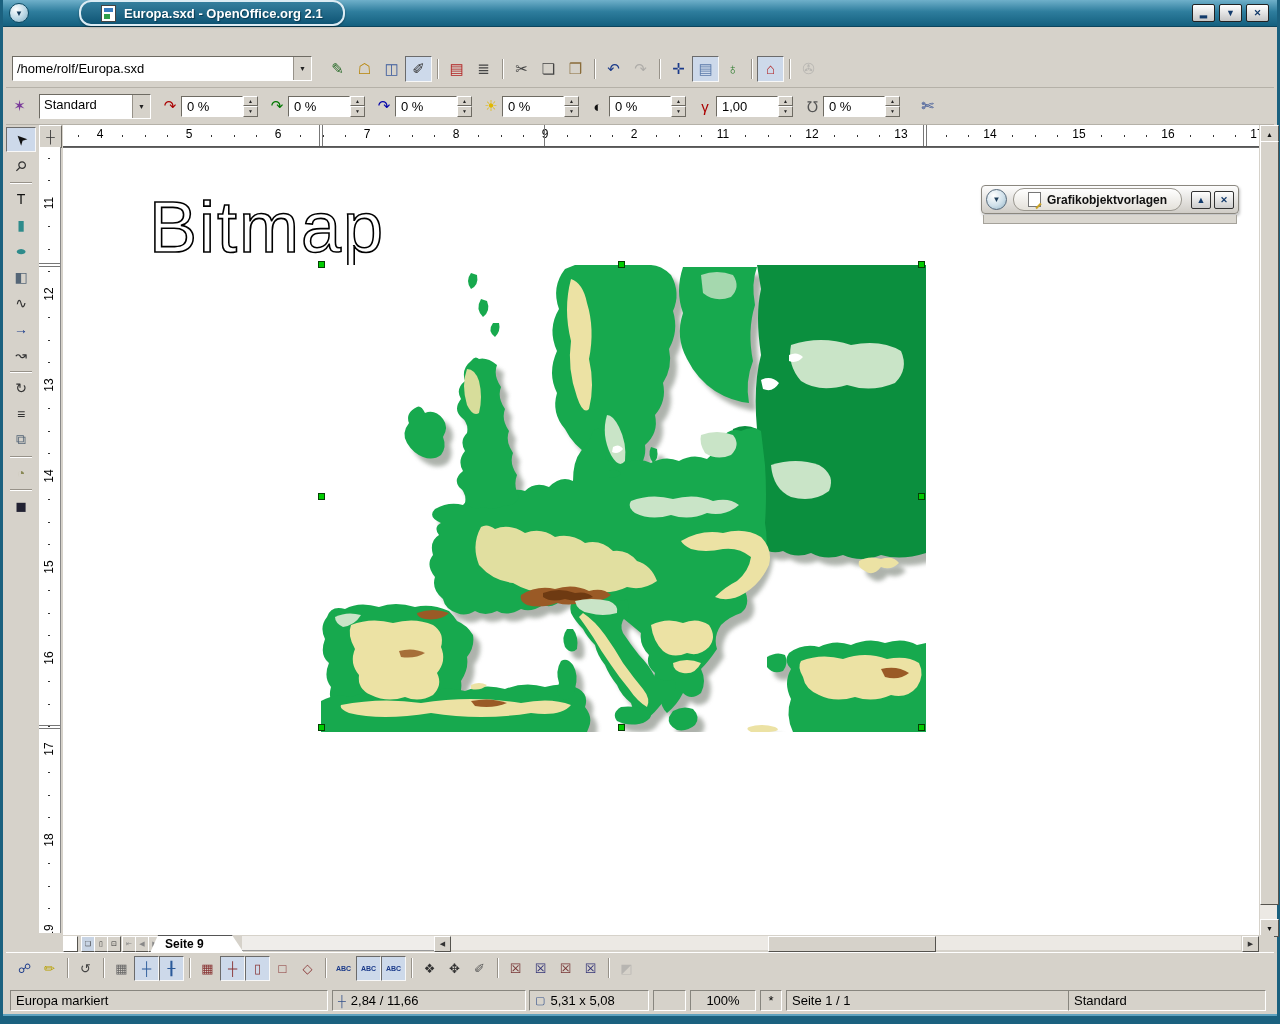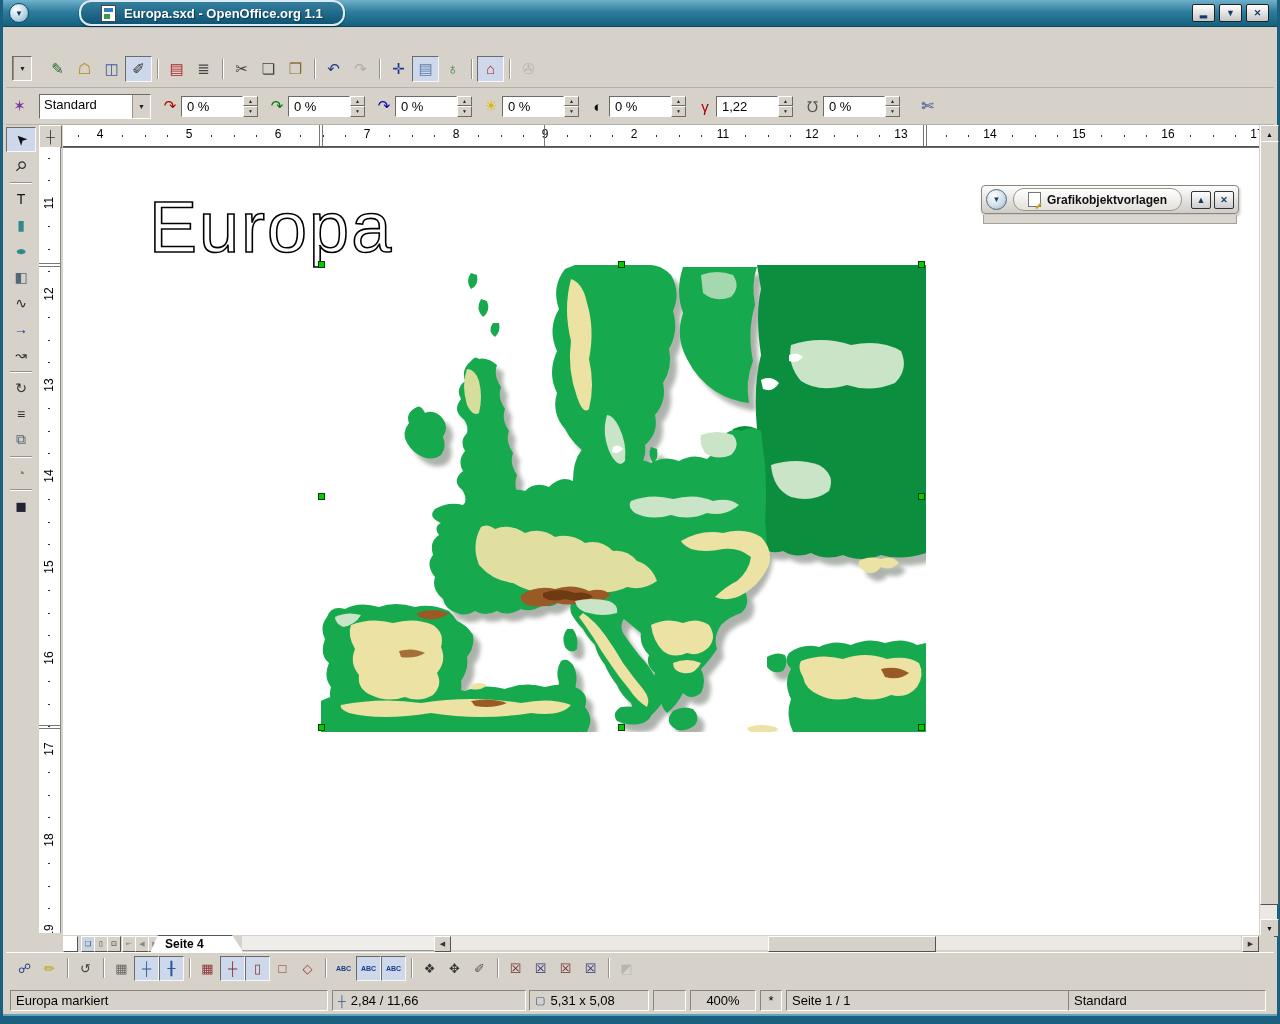--- a/index.html
+++ b/index.html
@@ -137,32 +137,33 @@
 </style>
 </head>
 <body>
 
 <div class="win">
 
   <div class="titlebar">
     <div class="tb-menu-btn">▼</div>
     <div class="tb-pill">
       <span class="app-icon"></span>
-      <span class="tb-title">Europa.sxd - OpenOffice.org 1.1</span>
+      <span class="tb-title">Europa.sxd - OpenOffice.org 2.1</span>
     </div>
     <div class="tb-btns" id="tbbtns">
         <div class="tbb">▂</div>
         <div class="tbb">▼</div>
         <div class="tbb">✕</div>
       </div>
   </div>
 
 
   <div class="funcbar">
     <div class="combo">
+      <input value="/home/rolf/Europa.sxd" style="">
       <div class="combo-btn">▼</div>
     </div>
     <div class="iconrow" id="funcicons">
         <div class="tbtn">
           <span style="color: rgb(42, 107, 42);">✎</span>
         </div>
         <div class="tbtn">
           <span style="color: rgb(184, 134, 11);">☖</span>
         </div>
         <div class="tbtn">
@@ -248,21 +249,21 @@
         <div>▲</div>
         <div>▼</div>
       </div>
       <div class="sficon" style="color: rgb(17, 17, 17);">◐</div>
       <div class="sf-box">0 %</div>
       <div class="spin">
         <div>▲</div>
         <div>▼</div>
       </div>
       <div class="sficon" style="color: rgb(170, 0, 0);">γ</div>
-      <div class="sf-box">1,22</div>
+      <div class="sf-box">1,00</div>
       <div class="spin">
         <div>▲</div>
         <div>▼</div>
       </div>
       <div class="sficon" style="color: rgb(85, 85, 85);">℧</div>
       <div class="sf-box">0 %</div>
       <div class="spin">
         <div>▲</div>
         <div>▼</div>
       </div>
@@ -420,21 +421,21 @@
       <div class="tbtn">
         <span style="color: rgb(136, 136, 85);">◔</span>
       </div>
       <div class="tsep"></div>
       <div class="tbtn">
         <span style="color: rgb(34, 34, 51);">◼</span>
       </div>
     </div>
 
   <div class="canvas">
-    <div class="headline">Europa</div>
+    <div class="headline">Bitmap</div>
 
     <div class="mapwrap">
       <svg width="605" height="467" viewBox="0 0 605 467" xmlns="http://www.w3.org/2000/svg">
         <defs>
           <filter id="blur2" x="-10%" y="-10%" width="130%" height="130%">
             <feGaussianBlur stdDeviation="2.3"></feGaussianBlur>
           </filter>
           <path id="p-scand" d="M244,4 Q230,22 238,44 Q226,64 236,86 Q226,108 236,128 Q230,148 244,164 Q252,180 268,190 Q282,200 292,212 Q300,220 298,232 Q312,222 314,206 Q326,196 324,180 Q338,168 334,150 Q346,136 342,118 Q352,102 348,84 Q358,66 352,46 Q360,28 350,10 Q340,0 330,0 L254,0 Z"></path>
           <path id="p-fin" d="M362,2 Q354,26 362,48 Q354,72 366,94 Q376,114 394,126 Q410,136 428,138 Q424,116 432,96 Q426,66 434,40 Q430,18 436,2 Z"></path>
           <path id="p-east" d="M436,0 L605,0 L605,288 Q580,296 560,290 Q540,298 522,290 Q505,296 490,288 Q475,294 462,286 Q450,290 440,282 Q428,272 430,258 Q420,248 424,234 Q416,222 420,208 Q412,198 416,186 Q408,176 412,164 Q424,158 436,164 Q432,120 440,90 Q434,50 440,24 Z"></path>
@@ -573,21 +574,21 @@
         <div class="tr-btn" style="left: 88px;">▯</div>
         <div class="tr-btn" style="left: 101px;">⊡</div>
       </div>
     <div id="navbtns">
         <div class="tr-btn" style="left: 116px; color: rgb(136, 136, 136);">⇤</div>
         <div class="tr-btn" style="left: 129px; color: rgb(136, 136, 136);">◀</div>
         <div class="tr-btn" style="left: 142px; color: rgb(136, 136, 136);">▶</div>
         <div class="tr-btn" style="left: 155px; color: rgb(136, 136, 136);">⇥</div>
       </div>
     <div class="tab">
-      <span>Seite 4</span>
+      <span>Seite 9</span>
     </div>
     <div class="tabspace"></div>
     <div class="tr-btn" style="left:428px;width:15px;">◀</div>
     <div class="htrough" style="left:445px;width:790px;"></div>
     <div class="hthumb" style="left:762px;width:166px;"></div>
     <div class="tr-btn" style="left:1236px;width:15px;">▶</div>
   </div>
 
   <div class="optionbar" id="opticons">
       <div class="tbtn">
@@ -672,21 +673,21 @@
     <div class="scell" style="left:326px;width:194px;">
       <span class="sic">┼</span>
       <span>2,84 / 11,66</span>
     </div>
     <div class="scell" style="left:523px;width:120px;">
       <span class="sic">▢</span>
       <span>5,31 x 5,08</span>
     </div>
     <div class="scell" style="left:647px;width:33px;"></div>
     <div class="scell" style="left:684px;width:66px;justify-content:center;">
-      <span>400%</span>
+      <span>100%</span>
     </div>
     <div class="scell" style="left:754px;width:22px;justify-content:center;">
       <span>*</span>
     </div>
     <div class="scell" style="left:780px;width:298px;">
       <span>Seite 1 / 1</span>
     </div>
     <div class="scell" style="left:1062px;width:198px;">
       <span>Standard</span>
     </div>

